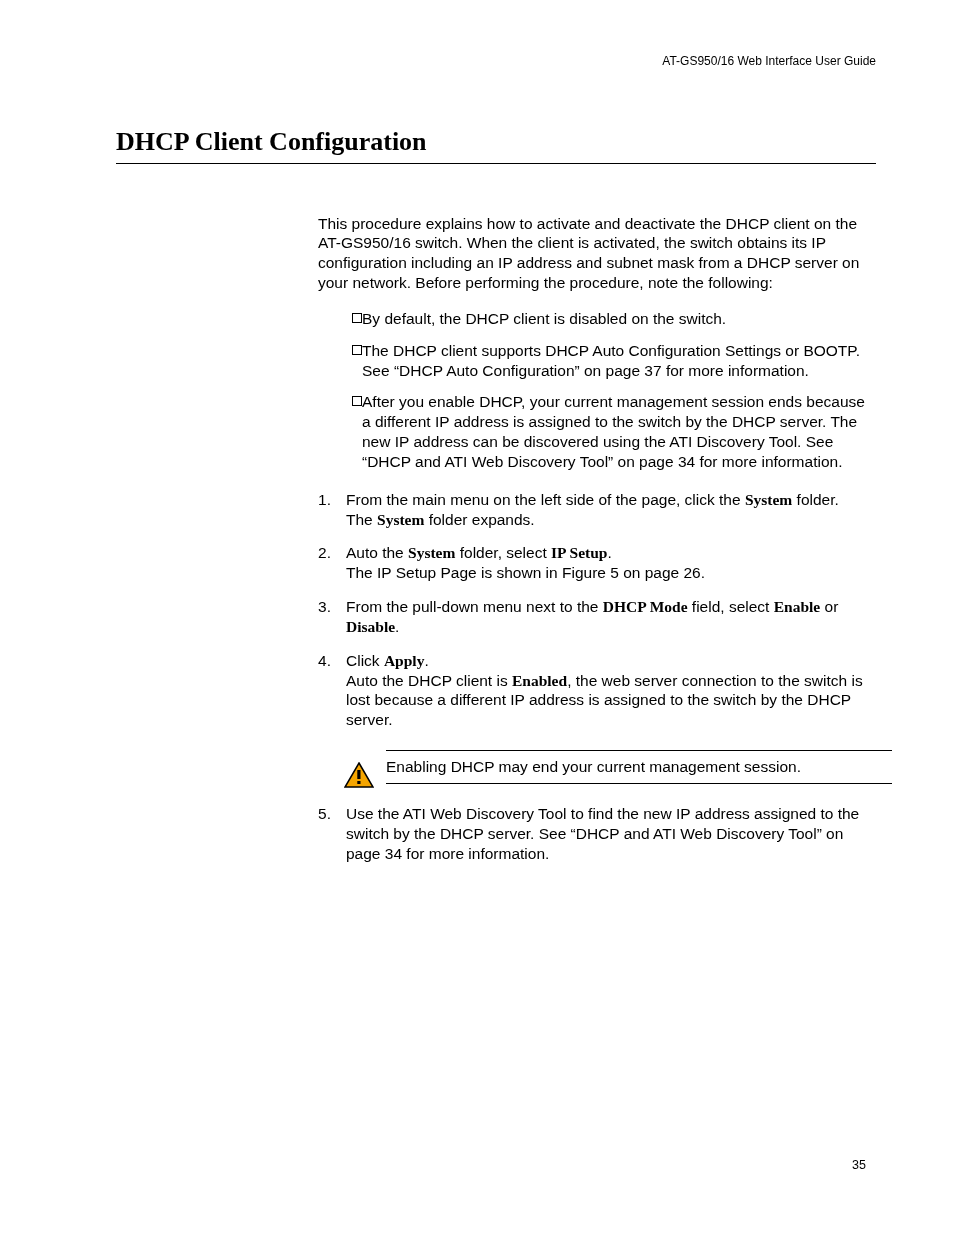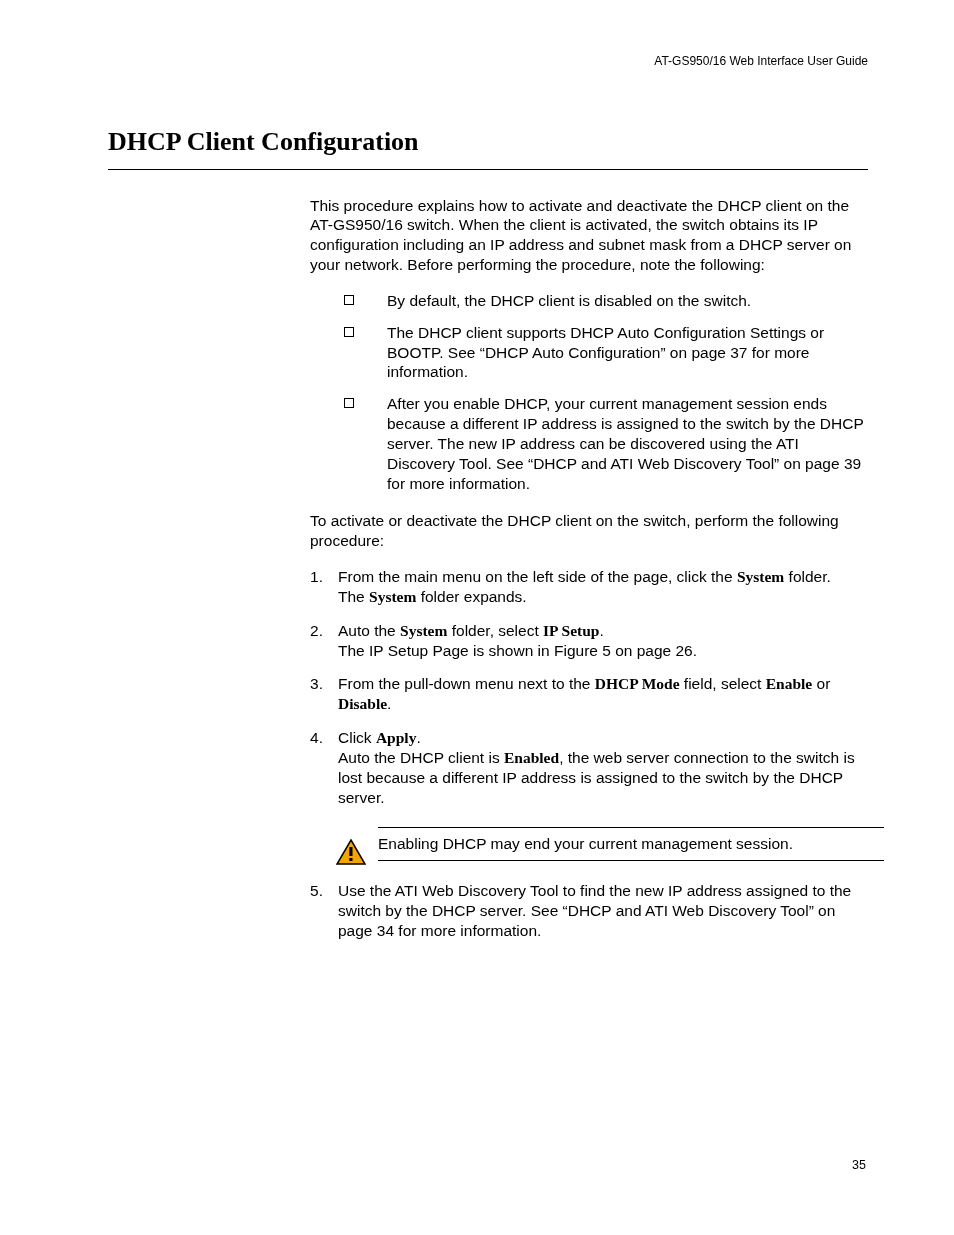--- a/index.html
+++ b/index.html
@@ -9,51 +9,51 @@
     height: 1235px;
     background: #fff;
     font-family: Arial, Helvetica, sans-serif;
     color: #000;
     font-size: 15.5px;
     position: relative;
     line-height: 1.28;
   }
   .page {
     position: absolute;
-    left: 108px;
+    left: 116px;
     top: 54px;
     width: 760px;
   }
   .running-head {
     text-align: right;
     font-size: 12px;
     margin-bottom: 56px;
   }
   h1.section-title {
     font-family: "Times New Roman", Times, serif;
     font-weight: bold;
     font-size: 26px;
     margin: 0 0 4px 0;
-    padding-bottom: 10px;
+    padding-bottom: 4px;
     border-bottom: 1.2px solid #000;
   }
   .content {
     margin-left: 202px;
     width: 558px;
-    margin-top: 26px;
+    margin-top: 50px;
   }
   .para { margin: 0 0 16px 0; }
   ul.bullets {
     list-style: none;
     margin: 0 0 18px 0;
     padding-left: 34px;
   }
   ul.bullets > li {
     position: relative;
-    padding-left: 43px;
+    padding-left: 10px;
     margin-bottom: 12px;
   }
   ul.bullets > li::before {
     content: "";
     position: absolute;
     left: 0;
     top: 4px;
     width: 10px;
     height: 10px;
     border: 1.3px solid #000;
@@ -118,24 +118,23 @@
 
   <h1 class="section-title">DHCP Client Configuration</h1>
 
   <div class="content">
 
     <p class="para">This procedure explains how to activate and deactivate the DHCP client on the AT-GS950/16 switch. When the client is activated, the switch obtains its IP configuration including an IP address and subnet mask from a DHCP server on your network. Before performing the procedure, note the following:</p>
 
     <ul class="bullets">
       <li>By default, the DHCP client is disabled on the switch.</li>
       <li>The DHCP client supports DHCP Auto Configuration Settings or BOOTP. See “DHCP Auto Configuration” on page 37 for more information.</li>
-      <li>After you enable DHCP, your current management session ends because a different IP address is assigned to the switch by the DHCP server. The new IP address can be discovered using the ATI Discovery Tool. See “DHCP and ATI Web Discovery Tool” on page 39 for more information.</li>
+      <li>After you enable DHCP, your current management session ends because a different IP address is assigned to the switch by the DHCP server. The new IP address can be discovered using the ATI Discovery Tool. See “DHCP and ATI Web Discovery Tool” on page 34 for more information.</li>
     </ul>
 
-    <p class="para">To activate or deactivate the DHCP client on the switch, perform the following procedure:</p>
 
     <ol class="steps">
       <li>
         <span>From the main menu on the left side of the page, click the </span><span class="bold">System</span><span> folder.</span><br>
         <span>The </span><span class="bold">System</span><span> folder expands.</span>
       </li>
       <li>
         <span>Auto the </span><span class="bold">System</span><span> folder, select </span><span class="bold">IP Setup</span><span>.</span><br>
         <span>The IP Setup Page is shown in Figure 5 on page 26.</span>
       </li>

